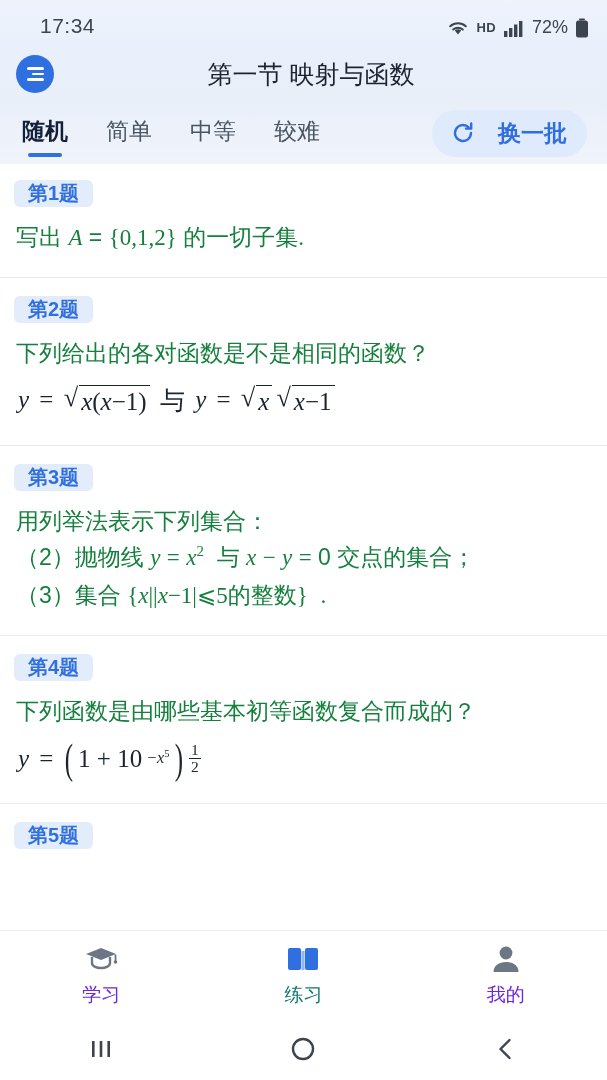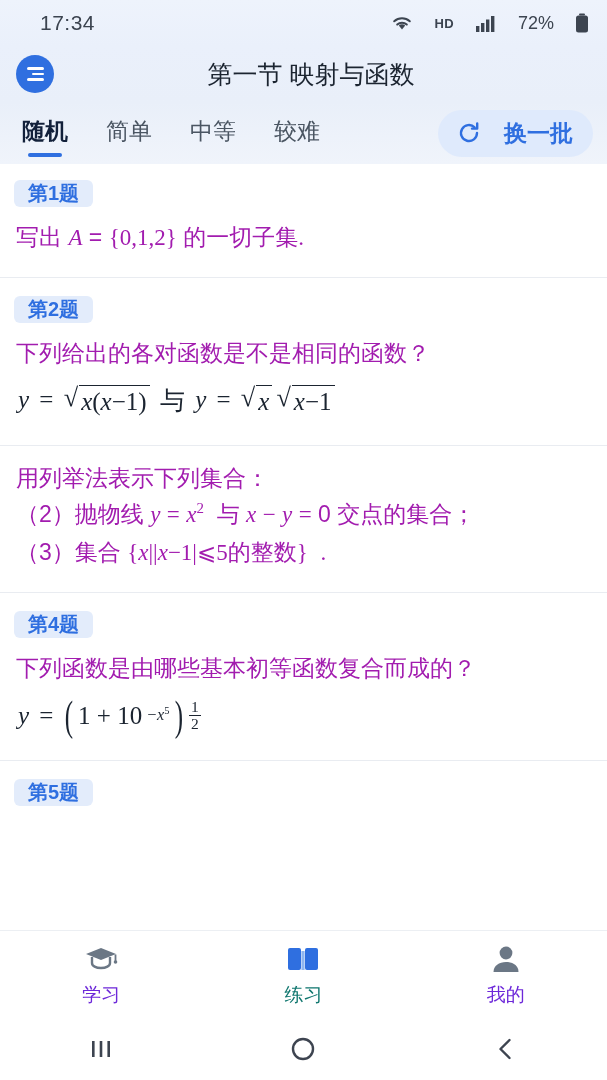--- a/index.html
+++ b/index.html
@@ -13,31 +13,31 @@
     position: relative;
     width: 607px; height: 1080px;
     display: flex; flex-direction: column;
     background: #ffffff;
   }
 
   
   .statusbar {
     height: 46px;
     background: linear-gradient(180deg,#eef3fc 0%, #eaf0fb 100%);
-    display: flex; align-items: center;
-    padding: 16px 18px;
+    display: flex; align-items: flex-end;
+    padding: 8px 18px;
     flex: none;
   }
   .status-time {
     font-size: 21px; color: #3c4450; letter-spacing: .5px;
     margin-left: 22px;
   }
   .status-right {
     margin-left: auto;
-    display: flex; align-items: center; gap: 21px;
+    display: flex; align-items: center; gap: 7px;
     color: #3c4450;
   }
   .status-right .sicon { display: flex; align-items: center; }
   .hd-text { font-size: 13px; font-weight: bold; letter-spacing: .3px; }
   .battery-text { font-size: 18px; }
 
   
   .titlebar {
     height: 56px; flex: none;
     background: linear-gradient(180deg,#eaf0fb 0%, #e9eff9 100%);
@@ -60,21 +60,21 @@
     position: absolute; left: 15px; right: 0; text-align: center;
     font-size: 25px; color: #1b2430; font-weight: 500;
     pointer-events: none;
   }
 
   
   .tabbar {
     height: 62px; flex: none;
     background: linear-gradient(180deg,#e9eff9 0%, #f0f4fb 100%);
     display: flex; align-items: center;
-    padding: 0 14px 0 22px;
+    padding: 0 20px 0 22px;
     position: relative;
   }
   .tab {
     font-size: 23px; color: #4a5562;
     margin-right: 38px;
     position: relative;
     padding-bottom: 4px;
   }
   .tab.active { color: #12203a; font-weight: bold; }
   .tab.active::after {
@@ -105,21 +105,21 @@
   .badge-wrap { padding: 16px 0 0 14px; }
   .badge {
     display: inline-block;
     background: #e3ecfb; color: #2f6fe0;
     font-size: 20px; font-weight: bold;
     border-radius: 6px;
     padding: 0 14px;
   }
   .qbody { padding: 12px 16px 4px 16px; }
   .qline {
-    font-size: 23px; color: #a21caf; line-height: 1.6;
+    font-size: 23px; color: #15803d; line-height: 1.6;
   }
   .math { font-family: "Liberation Serif", serif; font-style: italic; }
   .mathup { font-family: "Liberation Serif", serif; font-style: normal; }
   .formula {
     font-family: "Liberation Serif", serif;
     font-size: 25px; color: #1b2430;
     padding: 12px 2px 8px 2px;
     display: flex; align-items: center; gap: 4px;
     flex-wrap: wrap;
   }
@@ -269,20 +269,23 @@
           <span class="sqrt">
               <span class="sign">√</span>
               <span class="rad"><span class="math">x</span><span class="mathup">−1</span></span>
             </span>
         </div>
       </div>
       <div class="qsep"></div>
     </div>
 
     <div class="qblock">
+      <div class="badge-wrap">
+        <span class="badge">第3题</span>
+      </div>
       <div class="qbody">
         <div class="qline">用列举法表示下列集合：</div>
         <div class="qline">
           （2）抛物线 <span class="math">y</span> <span class="mathup">=</span> <span class="math">x</span><sup class="mathup">2</sup> &nbsp;与 <span class="math">x</span> <span class="mathup">−</span> <span class="math">y</span> <span class="mathup">=</span> 0 交点的集合；
         </div>
         <div class="qline">
           （3）集合 <span class="mathup">{</span><span class="math">x</span><span class="mathup">||</span><span class="math">x</span><span class="mathup">−1|⩽5</span>的整数<span class="mathup">}</span> &nbsp;<span class="mathup">.</span>
         </div>
       </div>
       <div class="qsep"></div>

